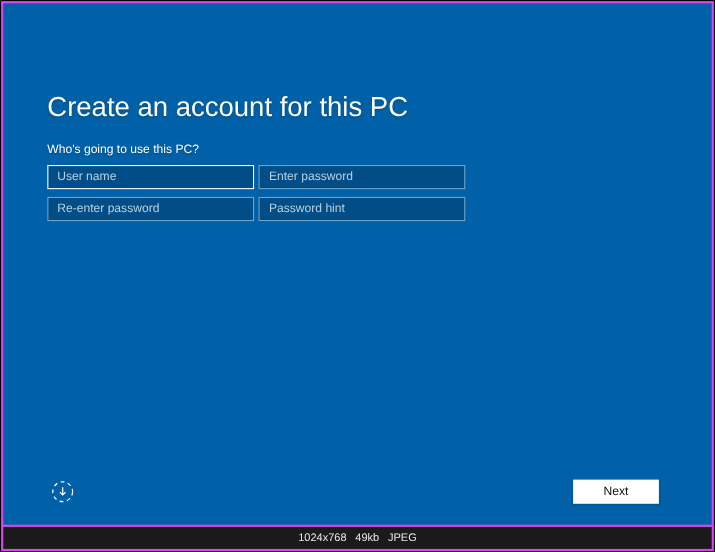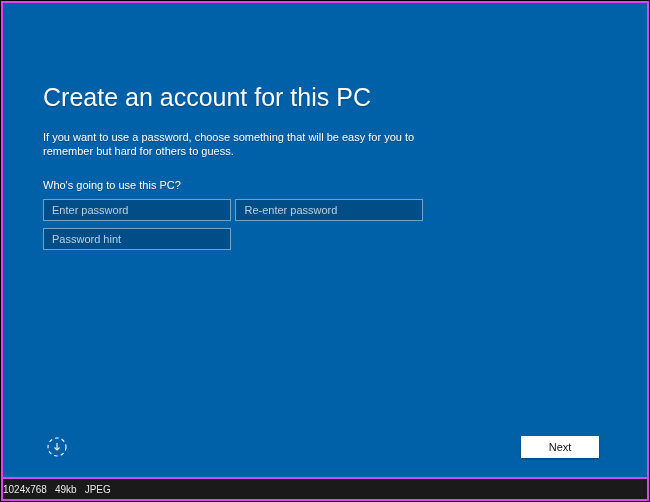--- a/index.html
+++ b/index.html
@@ -46,35 +46,35 @@
   }
   .ease-icon { width: 28px; height: 28px; display:flex; align-items:center; justify-content:center; }
   .next-btn {
     background: #fff; color: #111; border: none; width: 78px; height: 22px;
     font-size: 11px; cursor: pointer;
     box-shadow: 0 1px 2px rgba(0,0,0,0.3);
   }
   .statusbar {
     position: absolute; left: 2px; right: 2px; bottom: 2px; height: 20px;
     background: #1a1a1a; color: #e8e8e8; font-size: 10px;
-    display: flex; align-items: center; gap: 8px;
+    display: flex; align-items: center; justify-content: center; gap: 8px;
     font-family: Tahoma, Arial, sans-serif;
   }
   .statusbar span { white-space: nowrap; }
 </style>
 </head>
 <body>
 
 <div class="frame">
   <div class="oobe">
 
     <h1 class="title">Create an account for this PC</h1>
-    <p class="subtitle">If you want to use a password, choose something that will be easy for you to remember but hard for others to guess.</p>
 
     <div class="label">Who's going to use this PC?</div>
+    <input class="field focused" type="text" placeholder="User name" style="">
 
     <input class="field" type="password" placeholder="Enter password" style="">
     <input class="field" type="password" placeholder="Re-enter password" style="">
     <input class="field" type="text" placeholder="Password hint" style="">
 
 
     <div class="bottom-bar">
       <div class="ease-icon">
         <svg width="26" height="26" viewBox="0 0 26 26" fill="none" stroke="#fff" stroke-width="1.1">
           <circle cx="13" cy="13" r="9" stroke-dasharray="3.5 3.2"></circle>

